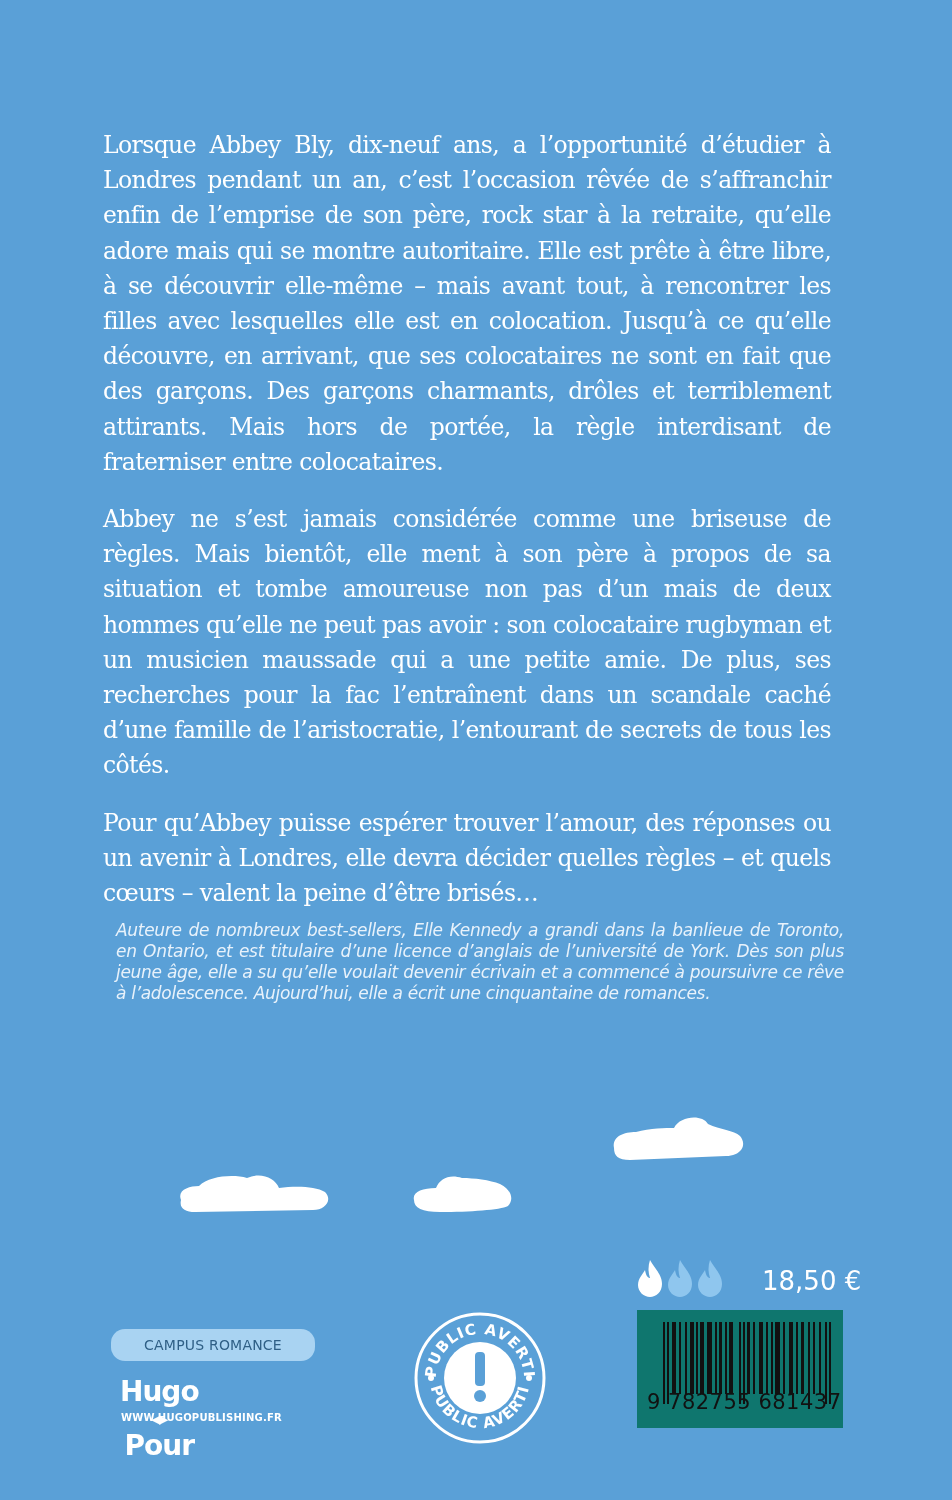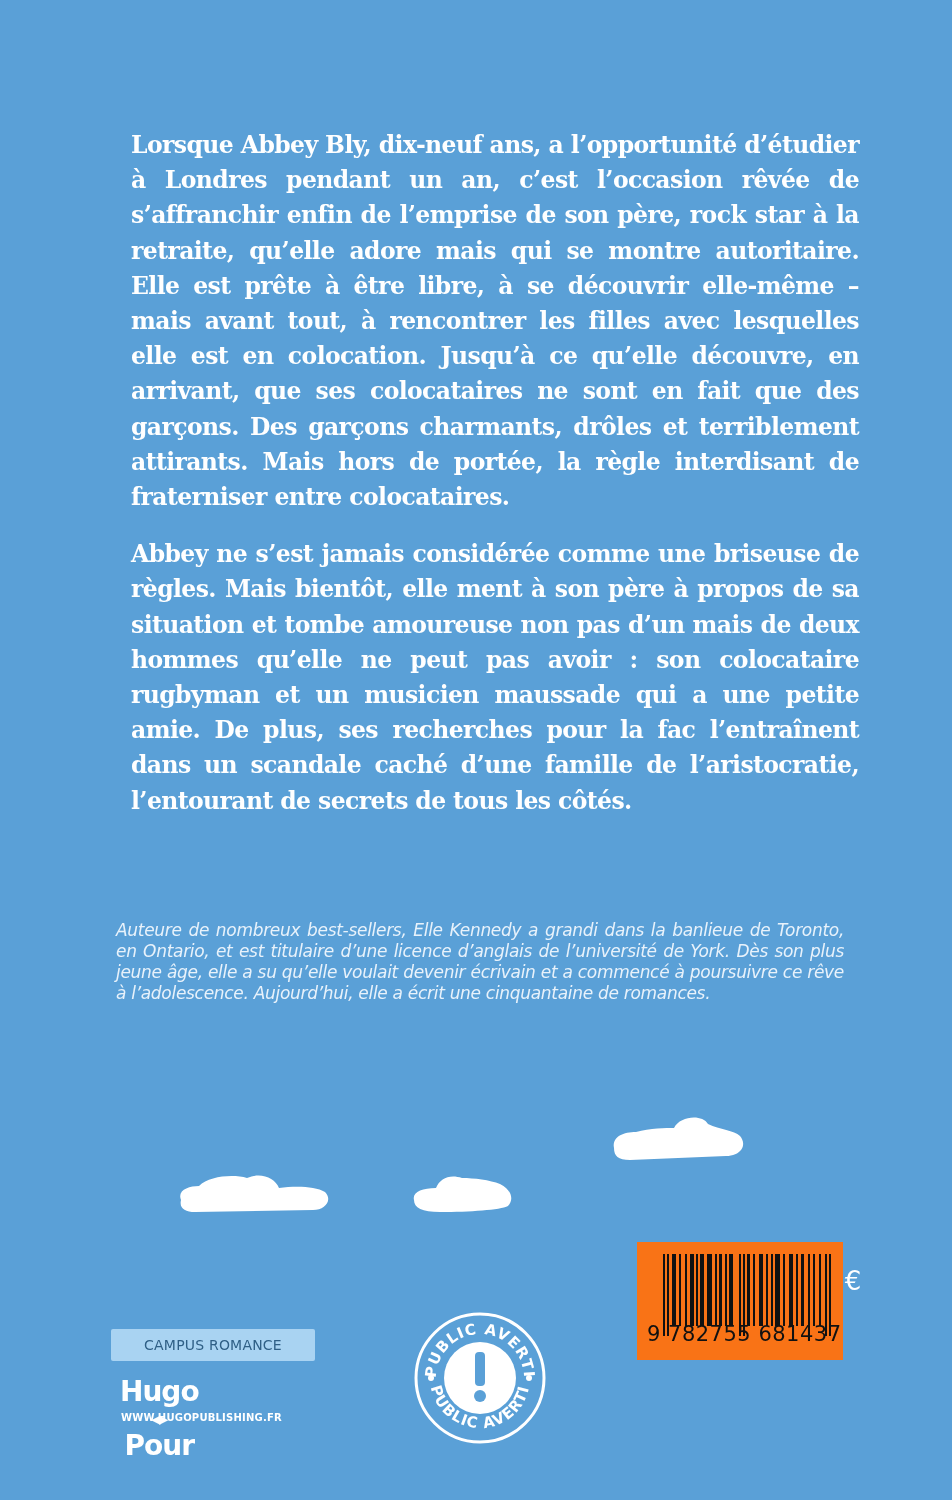--- a/index.html
+++ b/index.html
@@ -3,37 +3,37 @@
 <meta charset="utf-8">
 <style>
   html, body { margin: 0; padding: 0; }
   body {
     width: 952px; height: 1500px;
     background: #5aa0d7;
     position: relative; overflow: hidden;
     color: #ffffff;
   }
   .blurb {
-    position: absolute; left: 131px; top: 128px; width: 728px;
+    position: absolute; left: 103px; top: 128px; width: 728px;
     font-family: "DejaVu Serif", serif;
     font-size: 23.5px; line-height: 35.2px;
-    text-align: justify; letter-spacing: -0.6px; font-weight: bold;
+    text-align: justify; letter-spacing: -0.6px;
   }
   .blurb p { margin: 0 0 22px 0; }
   .bio {
     position: absolute; left: 116px; top: 920px; width: 728px;
     font-family: "DejaVu Sans", sans-serif; font-style: italic;
     font-size: 17px; line-height: 21px;
     text-align: justify; letter-spacing: -0.3px;
     color: #e8f2fb;
   }
   .cloud { position: absolute; }
   .campus-pill {
     position: absolute; left: 111px; top: 1329px; width: 204px; height: 32px;
-    border-radius: 2px; background: #a9d3f2; color: #2f5f86;
+    border-radius: 14px; background: #a9d3f2; color: #2f5f86;
     font-family: "DejaVu Sans", sans-serif; font-size: 14px;
     display: flex; align-items: center; justify-content: center;
     letter-spacing: 0.2px;
   }
   .publisher-logo {
     position: absolute; left: 120px; top: 1375px;
     font-family: "DejaVu Sans", sans-serif; font-weight: bold;
     font-size: 28px; letter-spacing: -1px; color: #fff;
     display: flex; align-items: center; flex-direction: column;
   }
@@ -43,36 +43,37 @@
     font-family: "DejaVu Sans", sans-serif; font-weight: bold;
     font-size: 10px; letter-spacing: 0.2px; color: #fff;
   }
   .badge { position: absolute; left: 412px; top: 1310px; width: 136px; height: 136px; }
   .flames { position: absolute; left: 636px; top: 1258px; display: flex; gap: 2px; }
   .price {
     position: absolute; left: 762px; top: 1266px;
     font-family: "DejaVu Sans", sans-serif; font-size: 26px; color: #fff;
   }
   .barcode-box {
-    position: absolute; left: 637px; top: 1242px; width: 206px; height: 118px;
-    background: #f97316;
+    position: absolute; left: 637px; top: 1310px; width: 206px; height: 118px;
+    background: #0f766e;
   }
   .barcode-bars { position: absolute; left: 26px; top: 12px; width: 168px; height: 82px; }
   .barcode-num {
     position: absolute; left: 10px; top: 80px;
     font-family: "DejaVu Sans", sans-serif; font-size: 21px; color: #111;
     background: transparent; letter-spacing: 0.5px;
   }
 </style>
 </head>
 <body>
 
 <div class="blurb">
   <p>Lorsque Abbey Bly, dix-neuf ans, a l’opportunité d’étudier à Londres pendant un an, c’est l’occasion rêvée de s’affranchir enfin de l’emprise de son père, rock star à la retraite, qu’elle adore mais qui se montre autoritaire. Elle est prête à être libre, à se découvrir elle-même – mais avant tout, à rencontrer les filles avec lesquelles elle est en colocation. Jusqu’à ce qu’elle découvre, en arrivant, que ses colocataires ne sont en fait que des garçons. Des garçons charmants, drôles et terriblement attirants. Mais hors de portée, la règle interdisant de fraterniser entre colocataires.</p>
   <p>Abbey ne s’est jamais considérée comme une briseuse de règles. Mais bientôt, elle ment à son père à propos de sa situation et tombe amoureuse non pas d’un mais de deux hommes qu’elle ne peut pas avoir : son colocataire rugbyman et un musicien maussade qui a une petite amie. De plus, ses recherches pour la fac l’entraînent dans un scandale caché d’une famille de l’aristocratie, l’entourant de secrets de tous les côtés.</p>
+  <p>Pour qu’Abbey puisse espérer trouver l’amour, des réponses ou un avenir à Londres, elle devra décider quelles règles – et quels cœurs – valent la peine d’être brisés…</p>
 </div>
 
 <div class="bio">Auteure de nombreux best-sellers, Elle Kennedy a grandi dans la banlieue de Toronto, en Ontario, et est titulaire d’une licence d’anglais de l’université de York. Dès son plus jeune âge, elle a su qu’elle voulait devenir écrivain et a commencé à poursuivre ce rêve à l’adolescence. Aujourd’hui, elle a écrit une cinquantaine de romances.</div>
 
 <svg class="cloud" style="left:175px;top:1160px" width="160" height="60" viewBox="0 0 160 60">
   <path d="M6 40 C2 30 14 26 24 26 C34 16 58 14 72 18 C86 12 100 18 104 28 C120 26 140 26 150 32 C158 40 150 50 138 50 L20 52 C10 52 4 48 6 40 Z" fill="#ffffff"></path>
 </svg>
 <svg class="cloud" style="left:610px;top:1110px" width="140" height="60" viewBox="0 0 140 60">
   <path d="M4 38 C2 26 14 22 26 22 C40 18 56 18 64 18 C70 6 92 4 98 14 C110 20 124 20 130 26 C138 36 130 46 116 46 L20 50 C8 50 4 46 4 38 Z" fill="#ffffff"></path>
 </svg>

